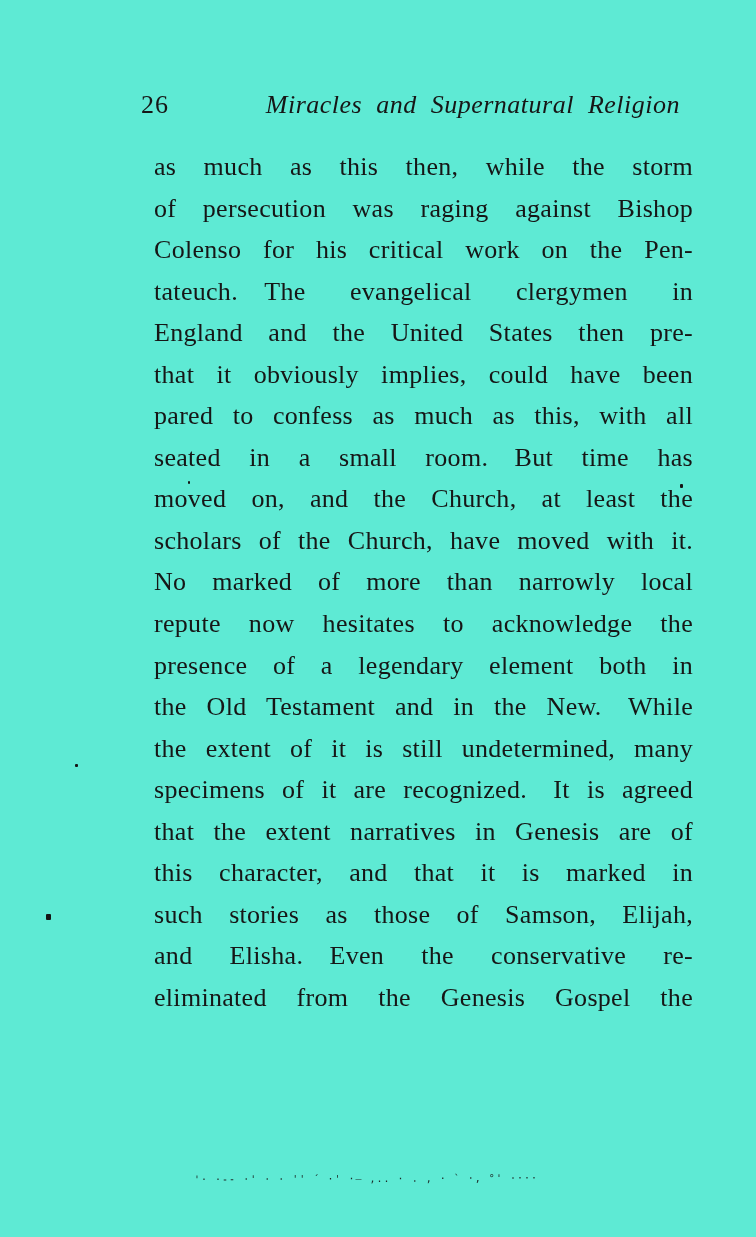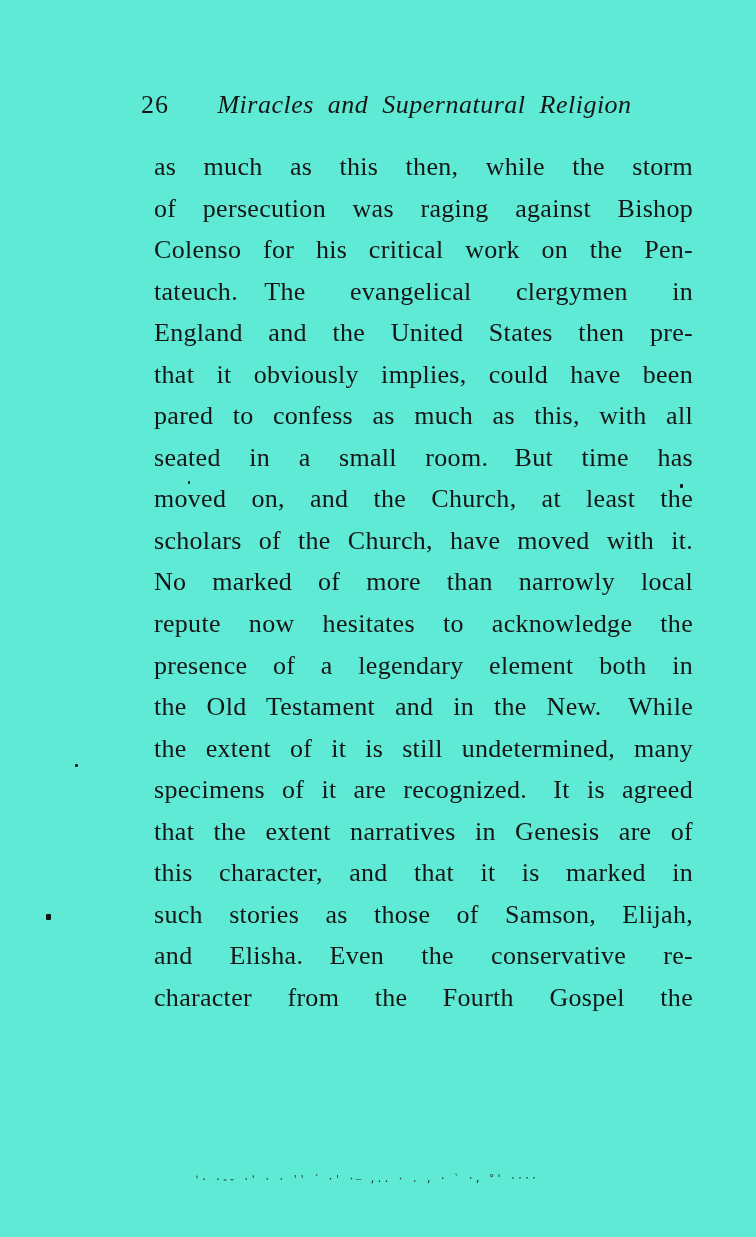--- a/index.html
+++ b/index.html
@@ -28,21 +28,21 @@
     align-items: baseline;
     line-height: 38px;
     font-size: 26px;
   }
   .pagenum {
     flex: 0 0 auto;
     letter-spacing: 1px;
   }
   .running-title {
     flex: 1 1 auto;
-    text-align: center;
+    text-align: right;
     font-style: italic;
     letter-spacing: 0.5px;
     word-spacing: 7px;
   }
   .text-block {
     position: absolute;
     left: 154px;
     top: 146px;
     width: 539px;
   }
@@ -101,21 +101,21 @@
     <div class="line">No marked of more than narrowly local</div>
     <div class="line">repute now hesitates to acknowledge the</div>
     <div class="line">presence of a legendary element both in</div>
     <div class="line">the Old Testament and in the New. While</div>
     <div class="line">the extent of it is still undetermined, many</div>
     <div class="line">specimens of it are recognized. It is agreed</div>
     <div class="line">that the extent narratives in Genesis are of</div>
     <div class="line">this character, and that it is marked in</div>
     <div class="line">such stories as those of Samson, Elijah,</div>
     <div class="line">and Elisha. Even the conservative re-</div>
-    <div class="line">character from the Fourth Gospel the</div>
+    <div class="line">eliminated from the Genesis Gospel the</div>
   </main>
 
   <div class="ghost-line">'·  ·-- ·' · · '' ´  ·' ·– ,.. · . ,  · `  ·,  °'  ····  ·.  ,  -·'</div>
 
   <div>
       <div class="speck" style="left: 75px; top: 764px; width: 3px; height: 3px;"></div>
       <div class="speck" style="left: 46px; top: 914px; width: 5px; height: 6px;"></div>
       <div class="speck" style="left: 680px; top: 484px; width: 3px; height: 4px;"></div>
       <div class="speck" style="left: 188px; top: 481px; width: 2px; height: 3px;"></div>
     </div>

